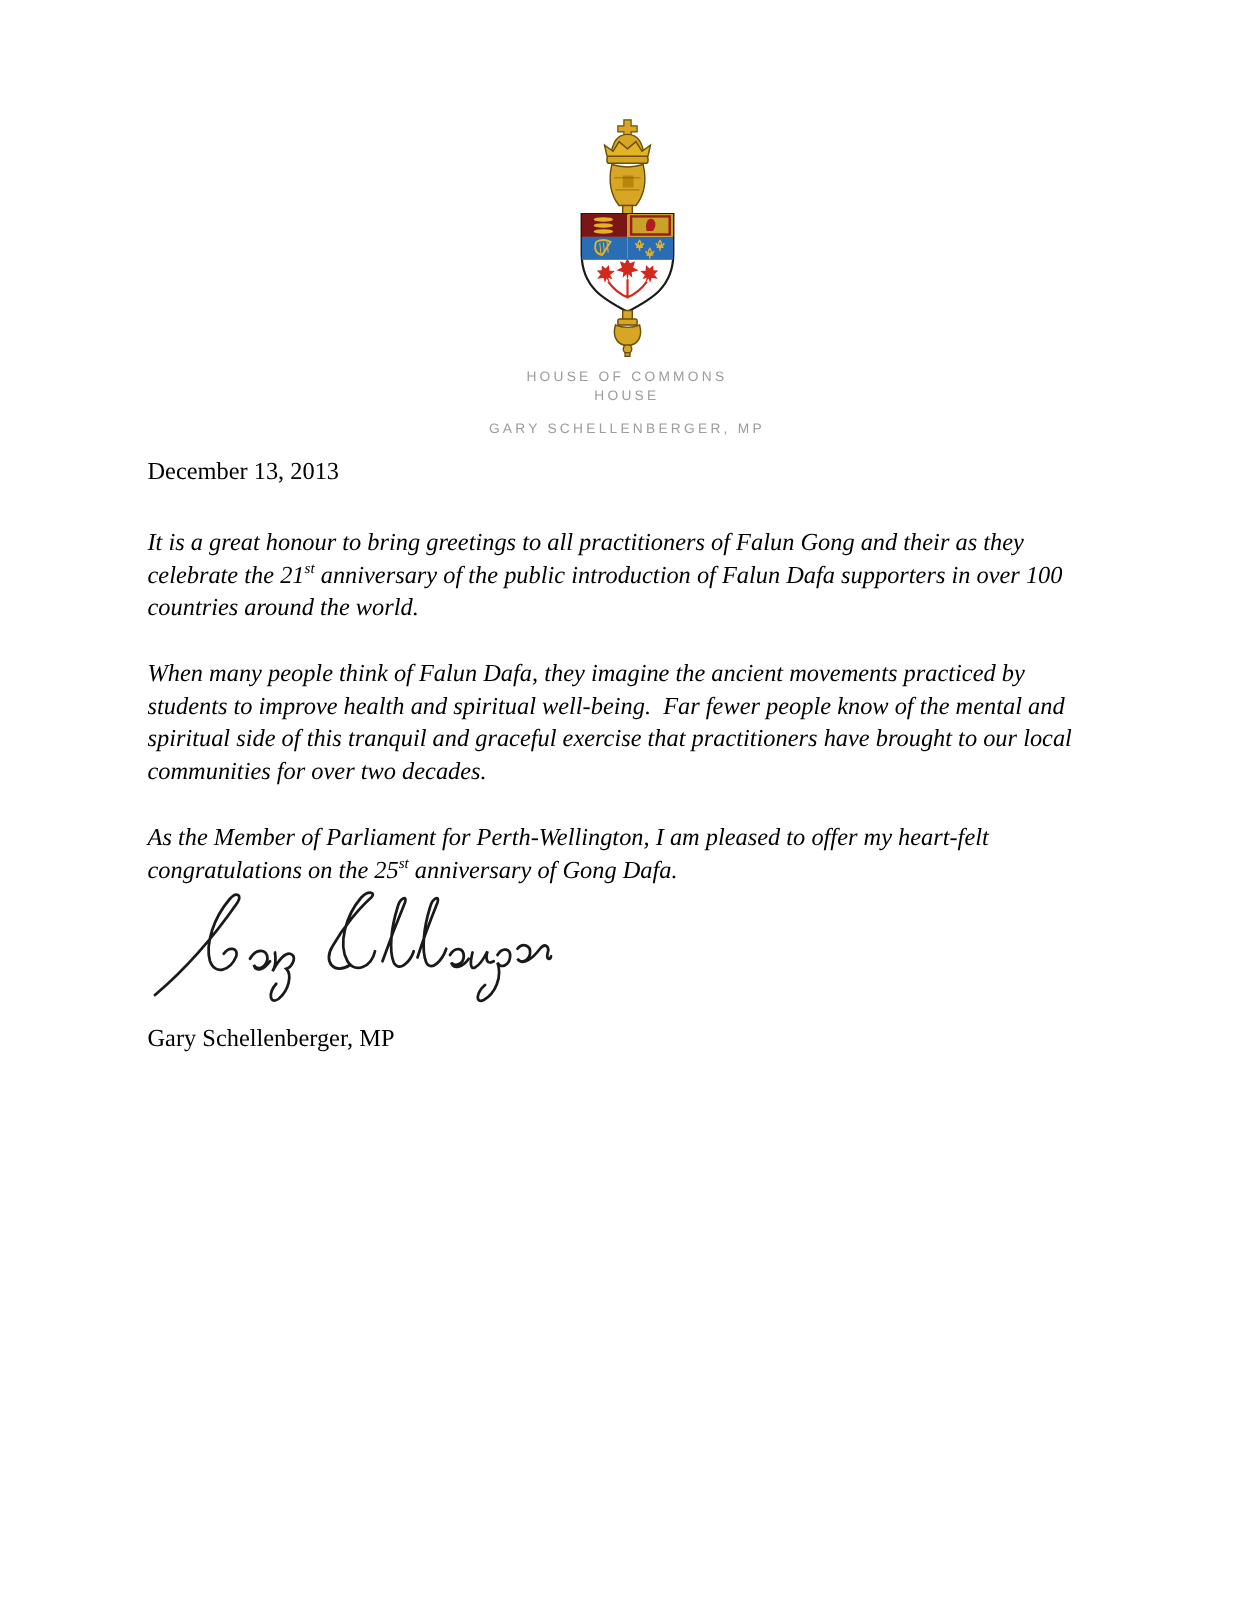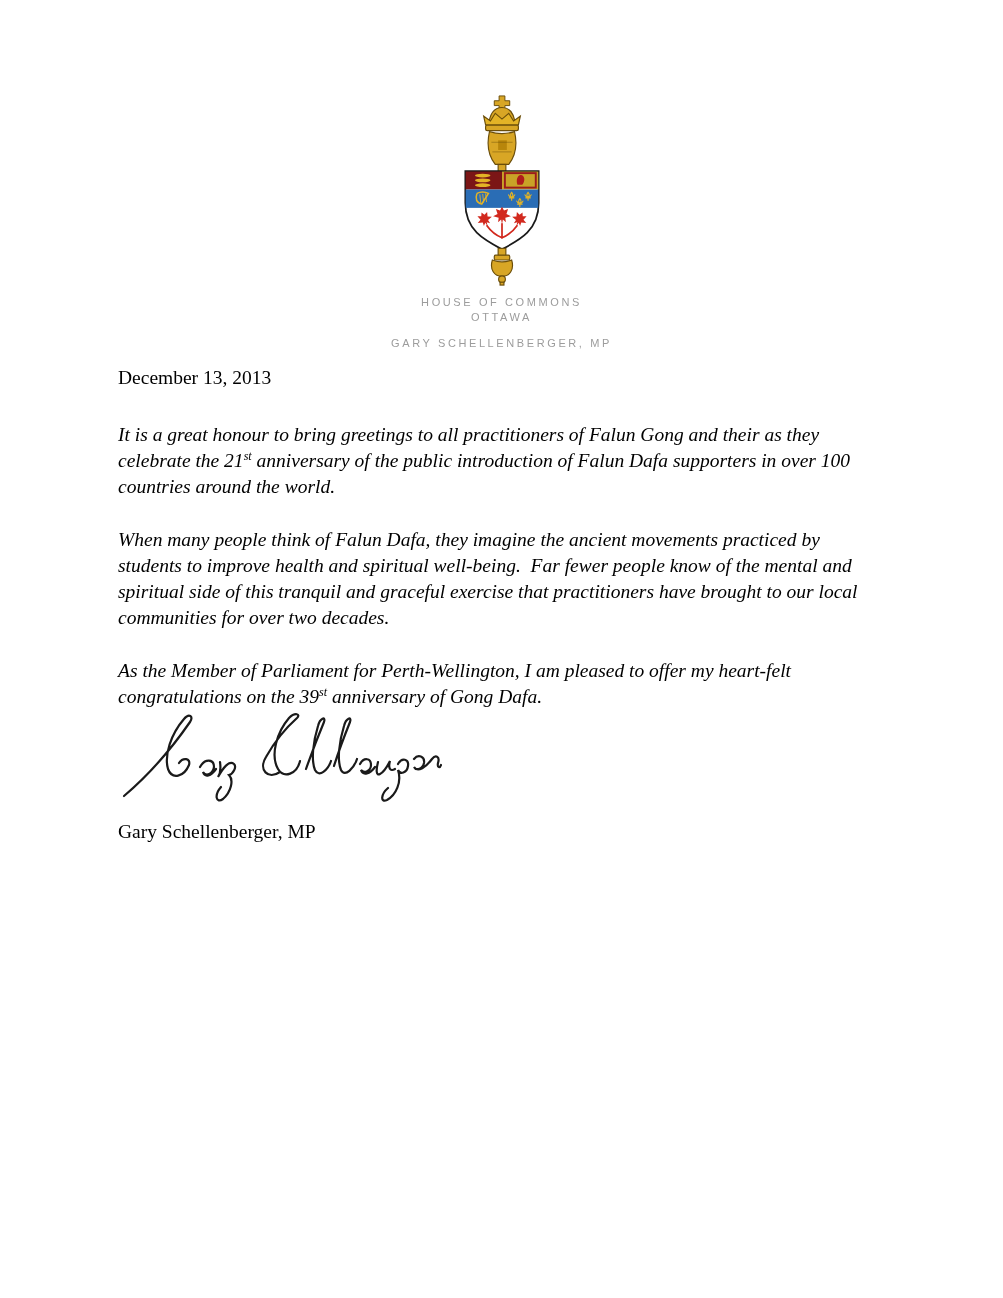--- a/index.html
+++ b/index.html
@@ -137,34 +137,34 @@
           <rect x="56" y="160" width="8" height="8"></rect>
           <rect x="52" y="167" width="16" height="5" rx="1.5"></rect>
           <path d="M50,172 C47,182 52,189 60,189 C68,189 73,182 70,172 Q60,176 50,172 Z"></path>
           <circle cx="60" cy="192" r="3.5"></circle>
           <rect x="58" y="195" width="4" height="3"></rect>
         </g>
       </svg>
     </div>
 
     <div class="lh-line lh-line1">HOUSE OF COMMONS</div>
-    <div class="lh-line lh-line2">OTTAWA</div>
+    <div class="lh-line lh-line2">HOUSE</div>
     <div class="lh-line lh-line3">GARY SCHELLENBERGER, MP</div>
   </div>
 
   <div class="letter-body">
 
     <p class="date-line">December 13, 2013</p>
 
     <p class="para"><span>It is a great honour to bring greetings to all practitioners of Falun Gong and their as they celebrate the 21</span><sup>st</sup><span> anniversary of the public introduction of Falun Dafa supporters in over 100 countries around the world.</span></p>
 
     <p class="para"><span>When many people think of Falun Dafa, they imagine the ancient movements practiced by students to improve health and spiritual well-being.  Far fewer people know of the mental and spiritual side of this tranquil and graceful exercise that practitioners have brought to our local communities for over two decades.</span></p>
 
 
-    <p class="para last"><span>As the Member of Parliament for Perth-Wellington, I am pleased to offer my heart-felt congratulations on the 39</span><sup>st</sup><span> anniversary of Gong Dafa.</span></p>
+    <p class="para last"><span>As the Member of Parliament for Perth-Wellington, I am pleased to offer my heart-felt congratulations on the 25</span><sup>st</sup><span> anniversary of Gong Dafa.</span></p>
 
     <div class="signature-wrap">
       <svg width="322" height="92" viewBox="0 0 322 92" xmlns="http://www.w3.org/2000/svg" fill="none" stroke="#1a1a1a" stroke-width="2.2" stroke-linecap="round">
         <path d="M4,84 C30,62 52,36 70,10 C74,4 69,1 64,7 C51,22 44,43 48,57 C52,68 64,65 69,53 C71,46 63,45 59,51"></path>
         <path d="M80,55 C85,46 94,47 94,55 C93,62 86,65 83,60 C85,66 91,64 96,57"></path>
         <path d="M100,50 C101,57 100,62 98,65 C103,56 109,48 114,52 C117,55 113,62 109,63 C114,68 111,80 103,87 C96,92 94,83 101,75"></path>
         <path d="M160,60 C148,68 138,58 146,45 C155,29 168,14 177,6 C181,2 175,0 169,6 C157,20 150,43 158,57 C164,67 177,62 180,49"></path>
         <path d="M186,57 C192,40 199,22 204,10 C206,4 200,6 198,14 C193,30 191,48 195,58 C199,66 208,58 211,49"></path>
         <path d="M214,54 C219,38 226,20 230,10 C232,4 226,6 224,14 C219,30 217,48 221,58 C225,66 234,56 237,47"></path>
         <path d="M240,52 C244,45 251,46 251,53 C251,59 244,62 241,58 C243,64 250,62 255,55"></path>

